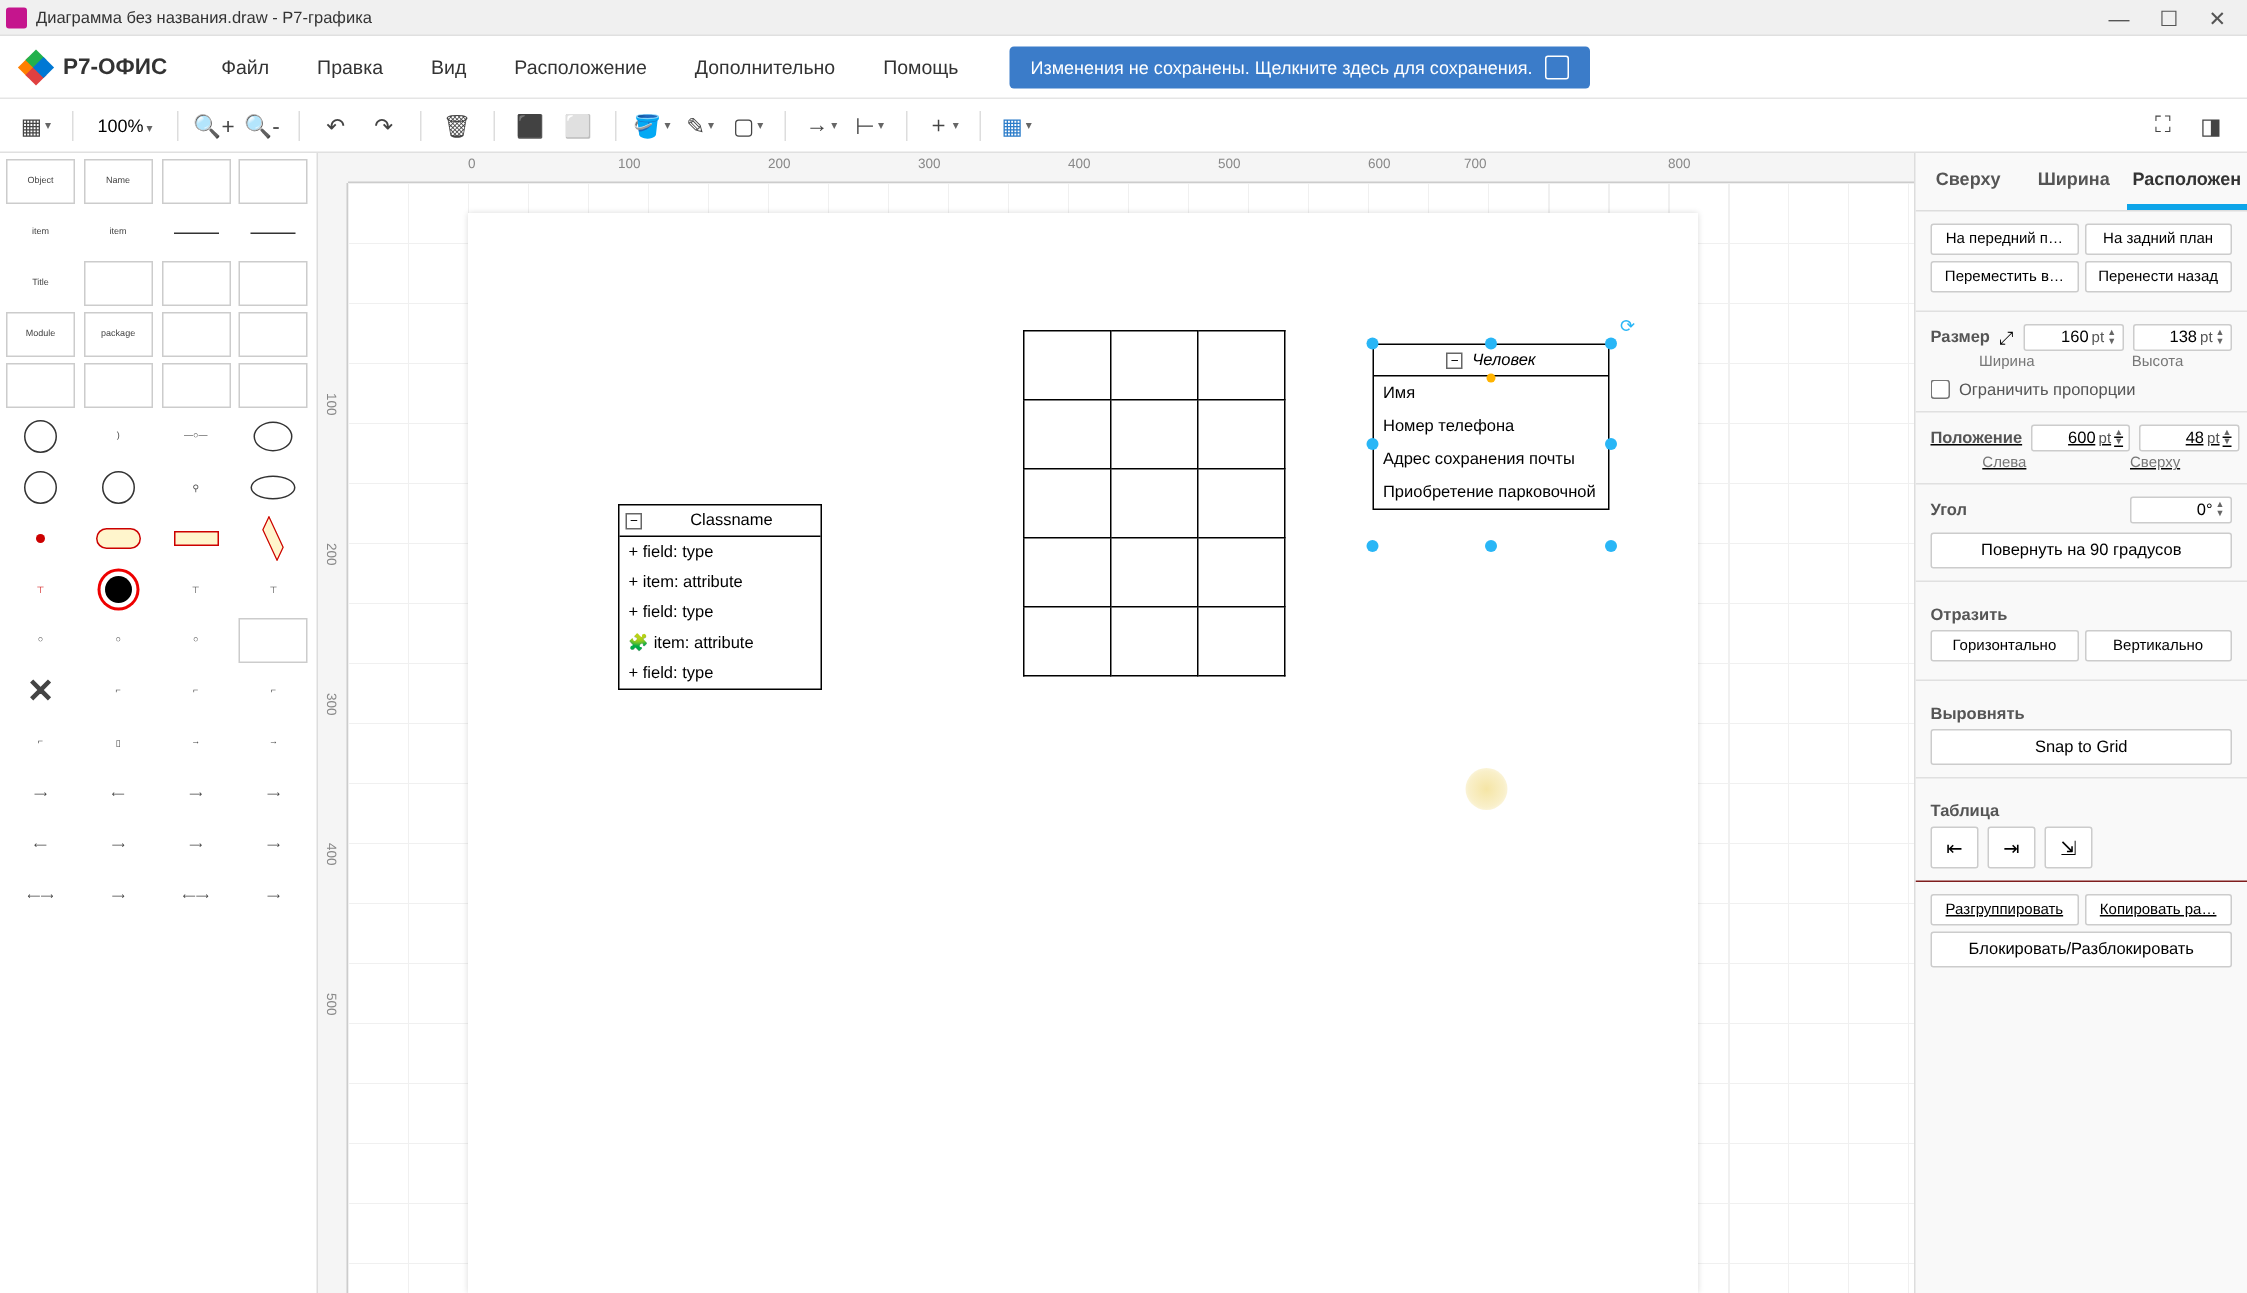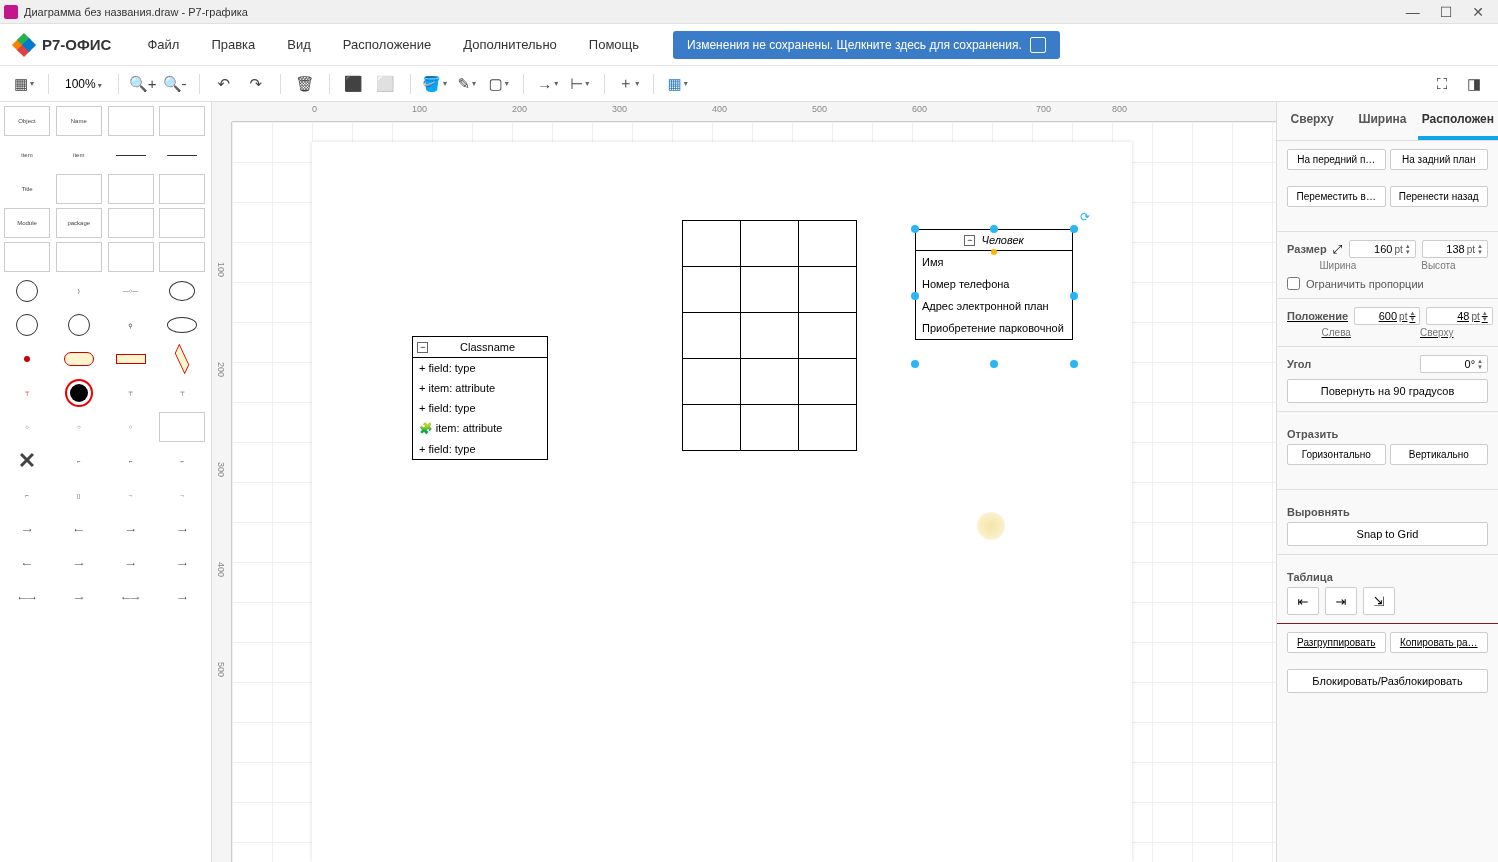--- a/index.html
+++ b/index.html
@@ -72,21 +72,21 @@
 .sel-connector { position: absolute; width: 6px; height: 6px; background: #ffb300; border-radius: 50%; }
 
 .cursor-dot { position: absolute; width: 28px; height: 28px; border-radius: 50%; background: radial-gradient(circle, #f5e5a5 0%, rgba(245,229,165,0.6) 60%, transparent 100%); }
 
 
 .right-panel { width: 222px; border-left: 1px solid #ddd; background: #f9f9f9; font-size: 12px; overflow-y: auto; }
 .panel-tabs { display: flex; border-bottom: 1px solid #ddd; }
 .panel-tab { flex: 1; text-align: center; padding: 10px 4px; cursor: pointer; color: #555; font-weight: bold; }
 .panel-tab.active { color: #333; border-bottom: 4px solid #0ea5e9; text-align: center; }
 .panel-section { padding: 8px 10px; }
-.panel-btn-row { display: flex; gap: 4px; margin-bottom: 16px; }
+.panel-btn-row { display: flex; gap: 4px; margin-bottom: 4px; }
 .panel-btn { flex: 1; padding: 4px 2px; font-size: 10px; border: 1px solid #ccc; background: #fff; cursor: pointer; text-align: center; border-radius: 2px; white-space: nowrap; overflow: hidden; }
 .panel-label { font-weight: bold; color: #555; font-size: 11px; margin: 8px 0 4px; }
 .size-row { display: flex; align-items: center; gap: 6px; }
 .size-input { display: flex; align-items: center; border: 1px solid #ccc; background: #fff; padding: 2px 4px; border-radius: 2px; }
 .size-input input { width: 38px; border: none; text-align: right; font-size: 11px; outline: none; }
 .size-input .unit { font-size: 10px; margin-left: 2px; color: #555; }
 .size-input .spinner { display: flex; flex-direction: column; margin-left: 2px; font-size: 6px; color: #666; line-height: 1; }
 .sub-labels { display: flex; justify-content: space-around; font-size: 10px; color: #777; margin-top: 2px; }
 .checkbox-row { display: flex; align-items: center; gap: 6px; margin-top: 6px; font-size: 11px; color: #555; }
 .wide-btn { width: 100%; padding: 5px; font-size: 11px; border: 1px solid #ccc; background: #fff; cursor: pointer; border-radius: 2px; }
@@ -271,21 +271,21 @@
 
   <div class="canvas-wrap">
     <div class="ruler-h">
       <span style="left:80px;">0</span>
       <span style="left:180px;">100</span>
       <span style="left:280px;">200</span>
       <span style="left:380px;">300</span>
       <span style="left:480px;">400</span>
       <span style="left:580px;">500</span>
       <span style="left:680px;">600</span>
-      <span style="left:804px;">700</span>
+      <span style="left:744px;">700</span>
       <span style="left:880px;">800</span>
     </div>
     <div class="ruler-v">
       <span style="top:140px;">100</span>
       <span style="top:240px;">200</span>
       <span style="top:340px;">300</span>
       <span style="top:440px;">400</span>
       <span style="top:540px;">500</span>
     </div>
     <div class="canvas">
@@ -333,21 +333,21 @@
       </tbody>
         </table>
 
       <div class="selected-class" style="left:683px; top:107px; width:158px;">
         <div class="sel-header">
           <span class="toggle">−</span>
           <span>Человек</span>
         </div>
         <div class="sel-row">Имя</div>
         <div class="sel-row">Номер телефона</div>
-        <div class="sel-row">Адрес электронной план</div>
+        <div class="sel-row">Адрес сохранения почты</div>
         <div class="sel-row">Приобретение парковочной</div>
       </div>
 
       <div class="rotate-handle" style="left:848px; top:88px;">⟳</div>
       <div class="sel-handle" style="left:679px; top:103px;"></div>
       <div class="sel-handle" style="left:758px; top:103px;"></div>
       <div class="sel-handle" style="left:838px; top:103px;"></div>
       <div class="sel-handle" style="left:679px; top:170px;"></div>
       <div class="sel-handle" style="left:838px; top:170px;"></div>
       <div class="sel-handle" style="left:679px; top:238px;"></div>

